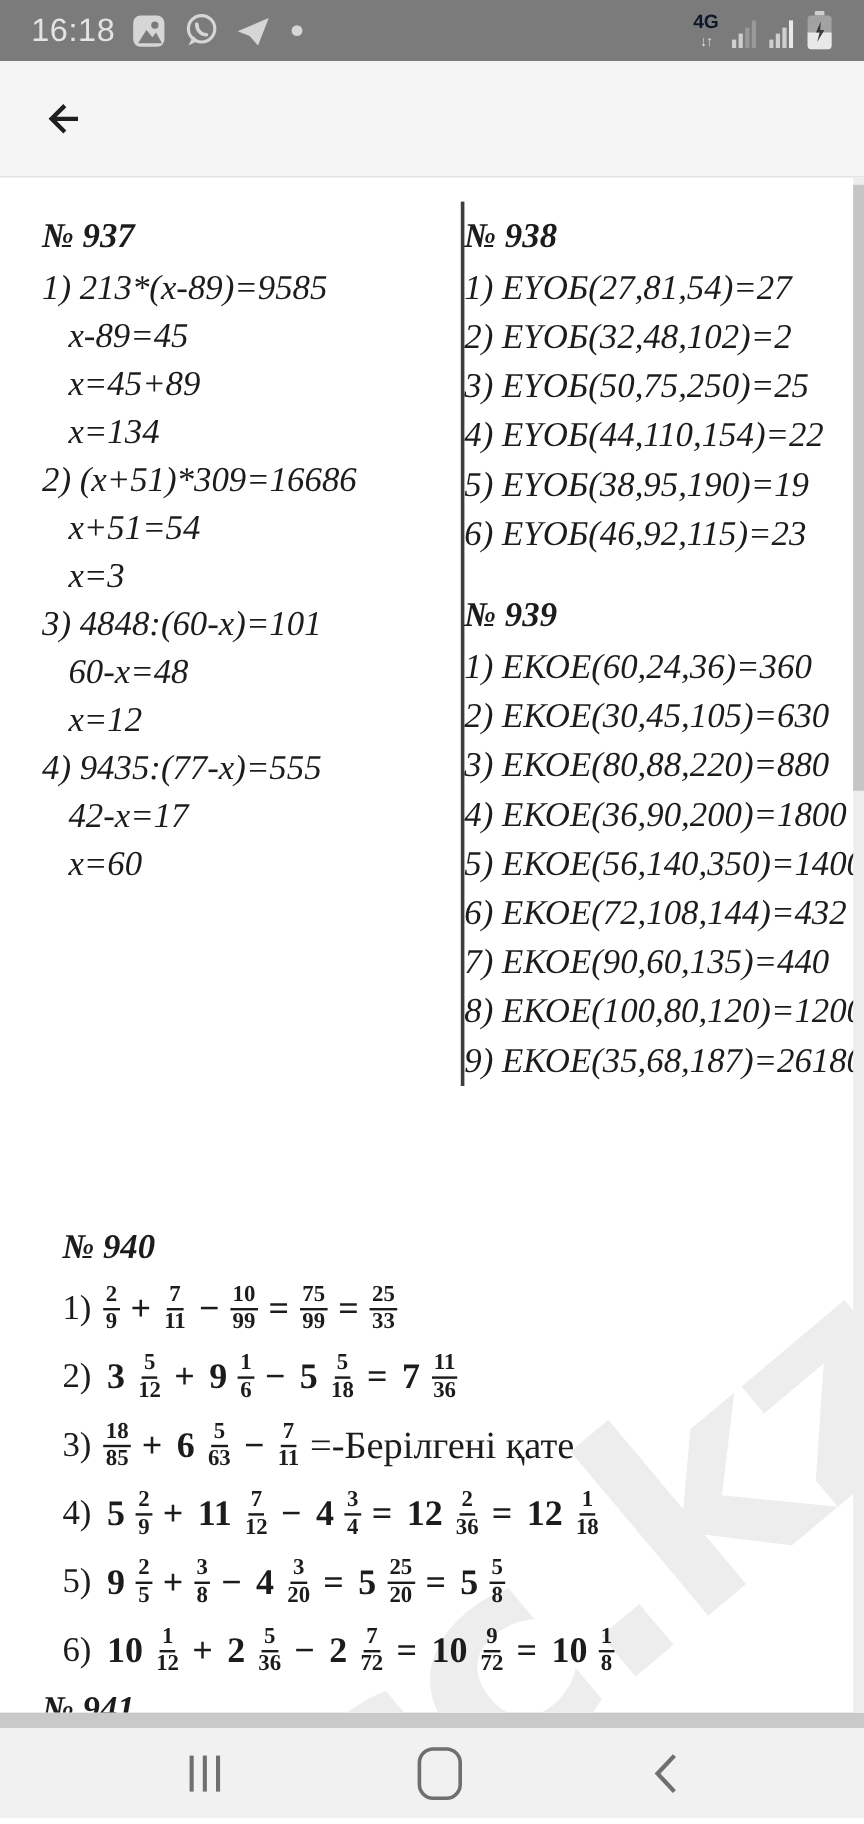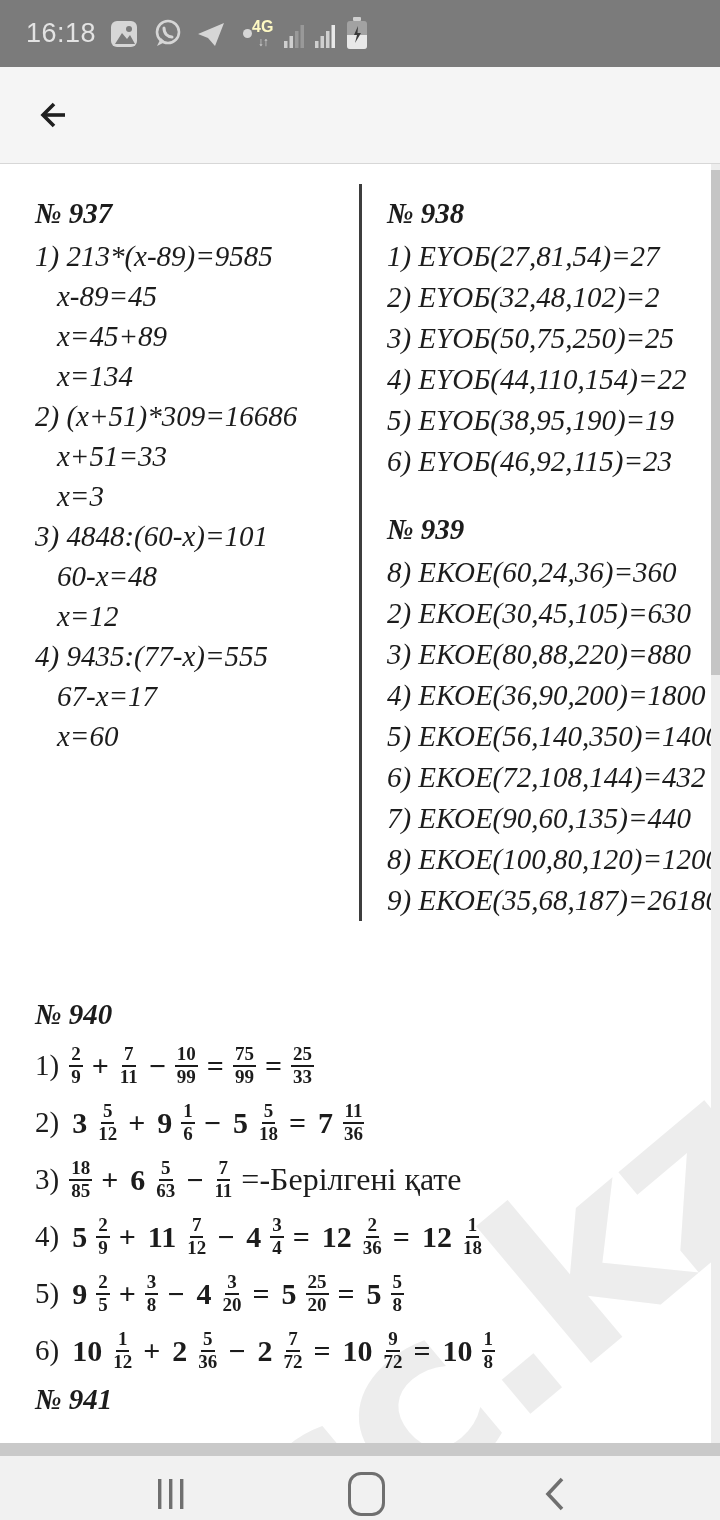--- a/index.html
+++ b/index.html
@@ -1,51 +1,51 @@
 <!DOCTYPE html>
 <html><head>
 <meta charset="utf-8">
 <style>
   html,body{margin:0;padding:0;}
   body{width:720px;height:1520px;font-family:"Liberation Sans",sans-serif;background:#000;}
   .screen{width:720px;height:1520px;overflow:hidden;position:relative;background:#fff;}
 
   
-  .status-bar{height:67px;background:#7b7b7b;display:flex;align-items:center;padding:0 26px;box-sizing:border-box;}
+  .status-bar{height:51px;background:#7b7b7b;display:flex;align-items:center;justify-content:space-between;padding:0 26px;box-sizing:border-box;}
   .sb-left{display:flex;align-items:center;gap:13px;}
   .sb-time{color:#e3e3e3;font-size:27px;letter-spacing:0.5px;}
   .sb-dot{width:9px;height:9px;border-radius:50%;background:#d6d6d6;margin-left:4px;}
   .sb-right{display:flex;align-items:flex-end;gap:11px;}
   .sb-net{display:flex;flex-direction:column;align-items:center;line-height:1;margin-bottom:2px;}
-  .sb-net .n4g{color:#fef9c3;font-size:16px;font-weight:bold;}
+  .sb-net .n4g{color:#0f172a;font-size:16px;font-weight:bold;}
   .sb-net .arrows{color:#dcdcdc;font-size:12px;letter-spacing:-1px;margin-top:1px;}
 
   
   .app-header{height:97px;background:#f5f5f5;border-bottom:1px solid #d7d7d7;display:flex;align-items:center;padding-left:30px;box-sizing:border-box;}
   .back-btn{width:44px;height:44px;display:flex;align-items:center;justify-content:center;cursor:pointer;}
 
   
   .doc{height:1279px;background:#ffffff;position:relative;overflow:hidden;font-family:"Liberation Serif","DejaVu Serif",serif;color:#1c1c1c;}
   .watermark{position:absolute;left:-140px;top:1108px;width:1100px;text-align:center;
     font-family:"DejaVu Sans",sans-serif;font-weight:bold;font-size:235px;letter-spacing:-6px;
     color:#ededed;transform:rotate(-40deg);z-index:0;pointer-events:none;white-space:nowrap;}
   .doc-inner{position:relative;z-index:1;}
 
   .columns{display:flex;padding:26px 0 0 35px;}
   .col-left{width:371px;}
   .col-divider{width:3px;background:#3d3d3d;align-self:stretch;margin-top:-6px;}
-  .col-right{flex:1;padding-left:25px;}
+  .col-right{flex:1;}
 
   .prob-title{font-weight:bold;font-size:29px;height:46px;display:flex;align-items:center;font-style:italic;}
   .row{height:40px;display:flex;align-items:center;font-size:29px;white-space:nowrap;font-style:italic;}
   .col-right .row{height:41px;}
   .ind{padding-left:22px;}
   .t939{margin-top:24px;}
 
-  .sec940{margin-top:70px;padding-left:35px;}
+  .sec940{margin-top:111px;padding-left:52px;}
   .math-line{height:57px;display:flex;align-items:center;white-space:nowrap;}
   .tk-p{font-size:29px;margin-right:7px;}
   .tk-t{font-size:30px;font-weight:bold;margin:0 6px;}
   .tk-k{font-size:32px;margin-left:4px;}
   .frac{display:inline-flex;flex-direction:column;align-items:center;font-size:19px;font-weight:bold;line-height:1.08;margin:0 3px;}
   .frac .fn{border-bottom:2px solid #1c1c1c;padding:0 2px;}
   .frac .fd{padding:0 2px;}
 
   .p941-title{padding-left:35px;height:40px;}
 
@@ -121,43 +121,43 @@
 
     <div class="doc-inner">
       <div class="columns">
         <div class="col-left">
           <div class="prob-title">№ 937</div>
           <div class="row">1) 213*(x-89)=9585</div>
           <div class="row ind">x-89=45</div>
           <div class="row ind">x=45+89</div>
           <div class="row ind">x=134</div>
           <div class="row">2) (x+51)*309=16686</div>
-          <div class="row ind">x+51=33</div>
+          <div class="row ind">x+51=54</div>
           <div class="row ind">x=3</div>
           <div class="row">3) 4848:(60-x)=101</div>
           <div class="row ind">60-x=48</div>
           <div class="row ind">x=12</div>
           <div class="row">4) 9435:(77-x)=555</div>
-          <div class="row ind">67-x=17</div>
+          <div class="row ind">42-x=17</div>
           <div class="row ind">x=60</div>
         </div>
         <div class="col-divider"></div>
         <div class="col-right">
           <div>
             <div class="prob-title">№ 938</div>
             <div class="row">1) ЕҮОБ(27,81,54)=27</div>
             <div class="row">2) ЕҮОБ(32,48,102)=2</div>
             <div class="row">3) ЕҮОБ(50,75,250)=25</div>
             <div class="row">4) ЕҮОБ(44,110,154)=22</div>
             <div class="row">5) ЕҮОБ(38,95,190)=19</div>
             <div class="row">6) ЕҮОБ(46,92,115)=23</div>
           </div>
           <div>
             <div class="prob-title t939">№ 939</div>
-            <div class="row">8) ЕКОЕ(60,24,36)=360</div>
+            <div class="row">1) ЕКОЕ(60,24,36)=360</div>
             <div class="row">2) ЕКОЕ(30,45,105)=630</div>
             <div class="row">3) ЕКОЕ(80,88,220)=880</div>
             <div class="row">4) ЕКОЕ(36,90,200)=1800</div>
             <div class="row">5) ЕКОЕ(56,140,350)=1400</div>
             <div class="row">6) ЕКОЕ(72,108,144)=432</div>
             <div class="row">7) ЕКОЕ(90,60,135)=440</div>
             <div class="row">8) ЕКОЕ(100,80,120)=1200</div>
             <div class="row">9) ЕКОЕ(35,68,187)=26180</div>
           </div>
         </div>

